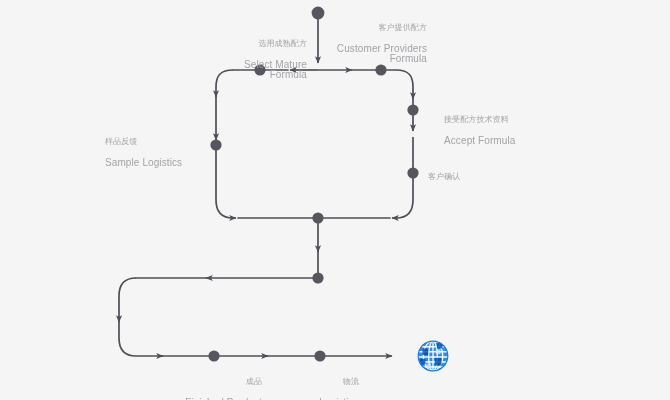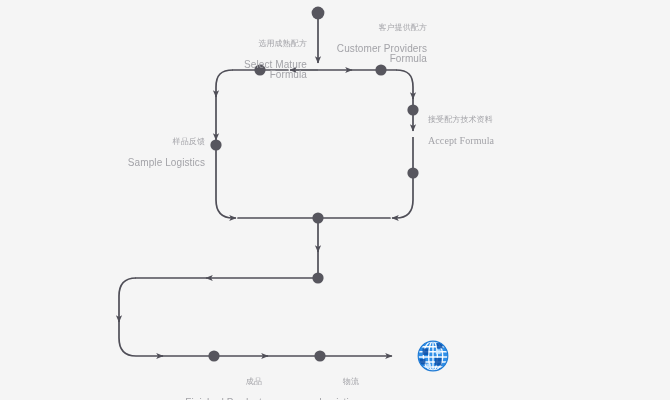--- a/index.html
+++ b/index.html
@@ -42,21 +42,21 @@
   .node-label .cn {
     display: block;
     font-size: 8px;
     line-height: 10.5px;
   }
   .node-label .en {
     display: block;
     font-size: 10px;
     line-height: 10.5px;
   }
-  .lbl-left  { text-align: right; }
+  .lbl-left  { text-align: left; }
   .lbl-right { text-align: left; }
   .globe-wrap {
     position: absolute;
     width: 38px;
     height: 38px;
   }
   .globe-wrap svg { display: block; width: 38px; height: 38px; }
 </style>
 </head>
 <body>
@@ -127,26 +127,27 @@
     <span class="en">Select Mature
 Formula</span>
   </div>
 
   <div class="node-label" style="left:327px; top:12px; width:100px;">
     <span class="cn">客户提供配方</span>
     <span class="en">Customer Providers
 Formula</span>
   </div>
 
-  <div class="node-label lbl-right" style="left:428px; top:104px; width:110px;font-family:Liberation Serif, serif;">
+  <div class="node-label lbl-right" style="left:444px; top:104px; width:110px;">
     <span class="cn">接受配方技术资料</span>
     <span class="en">Accept Formula</span>
   </div>
 
   <div class="node-label lbl-right" style="left:428px; top:161px; width:110px;">
+    <span class="cn">客户确认</span>
   </div>
 
   <div class="node-label lbl-left" style="left:105px; top:126px; width:100px;">
     <span class="cn">样品反馈</span>
     <span class="en">Sample Logistics</span>
   </div>
 
 
 
   <div class="node-label" style="left:166px; top:366px; width:96px;">

